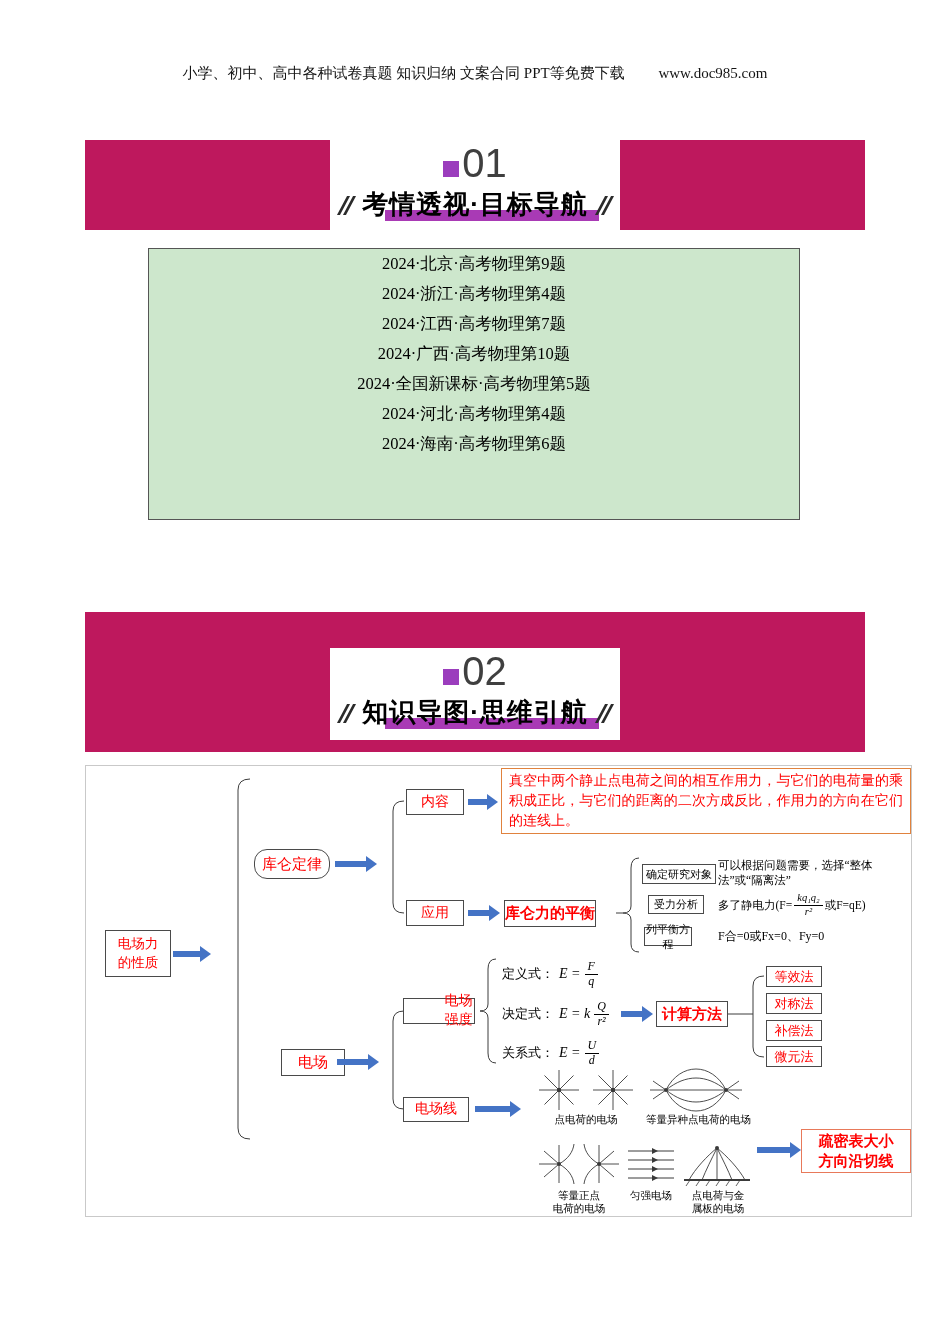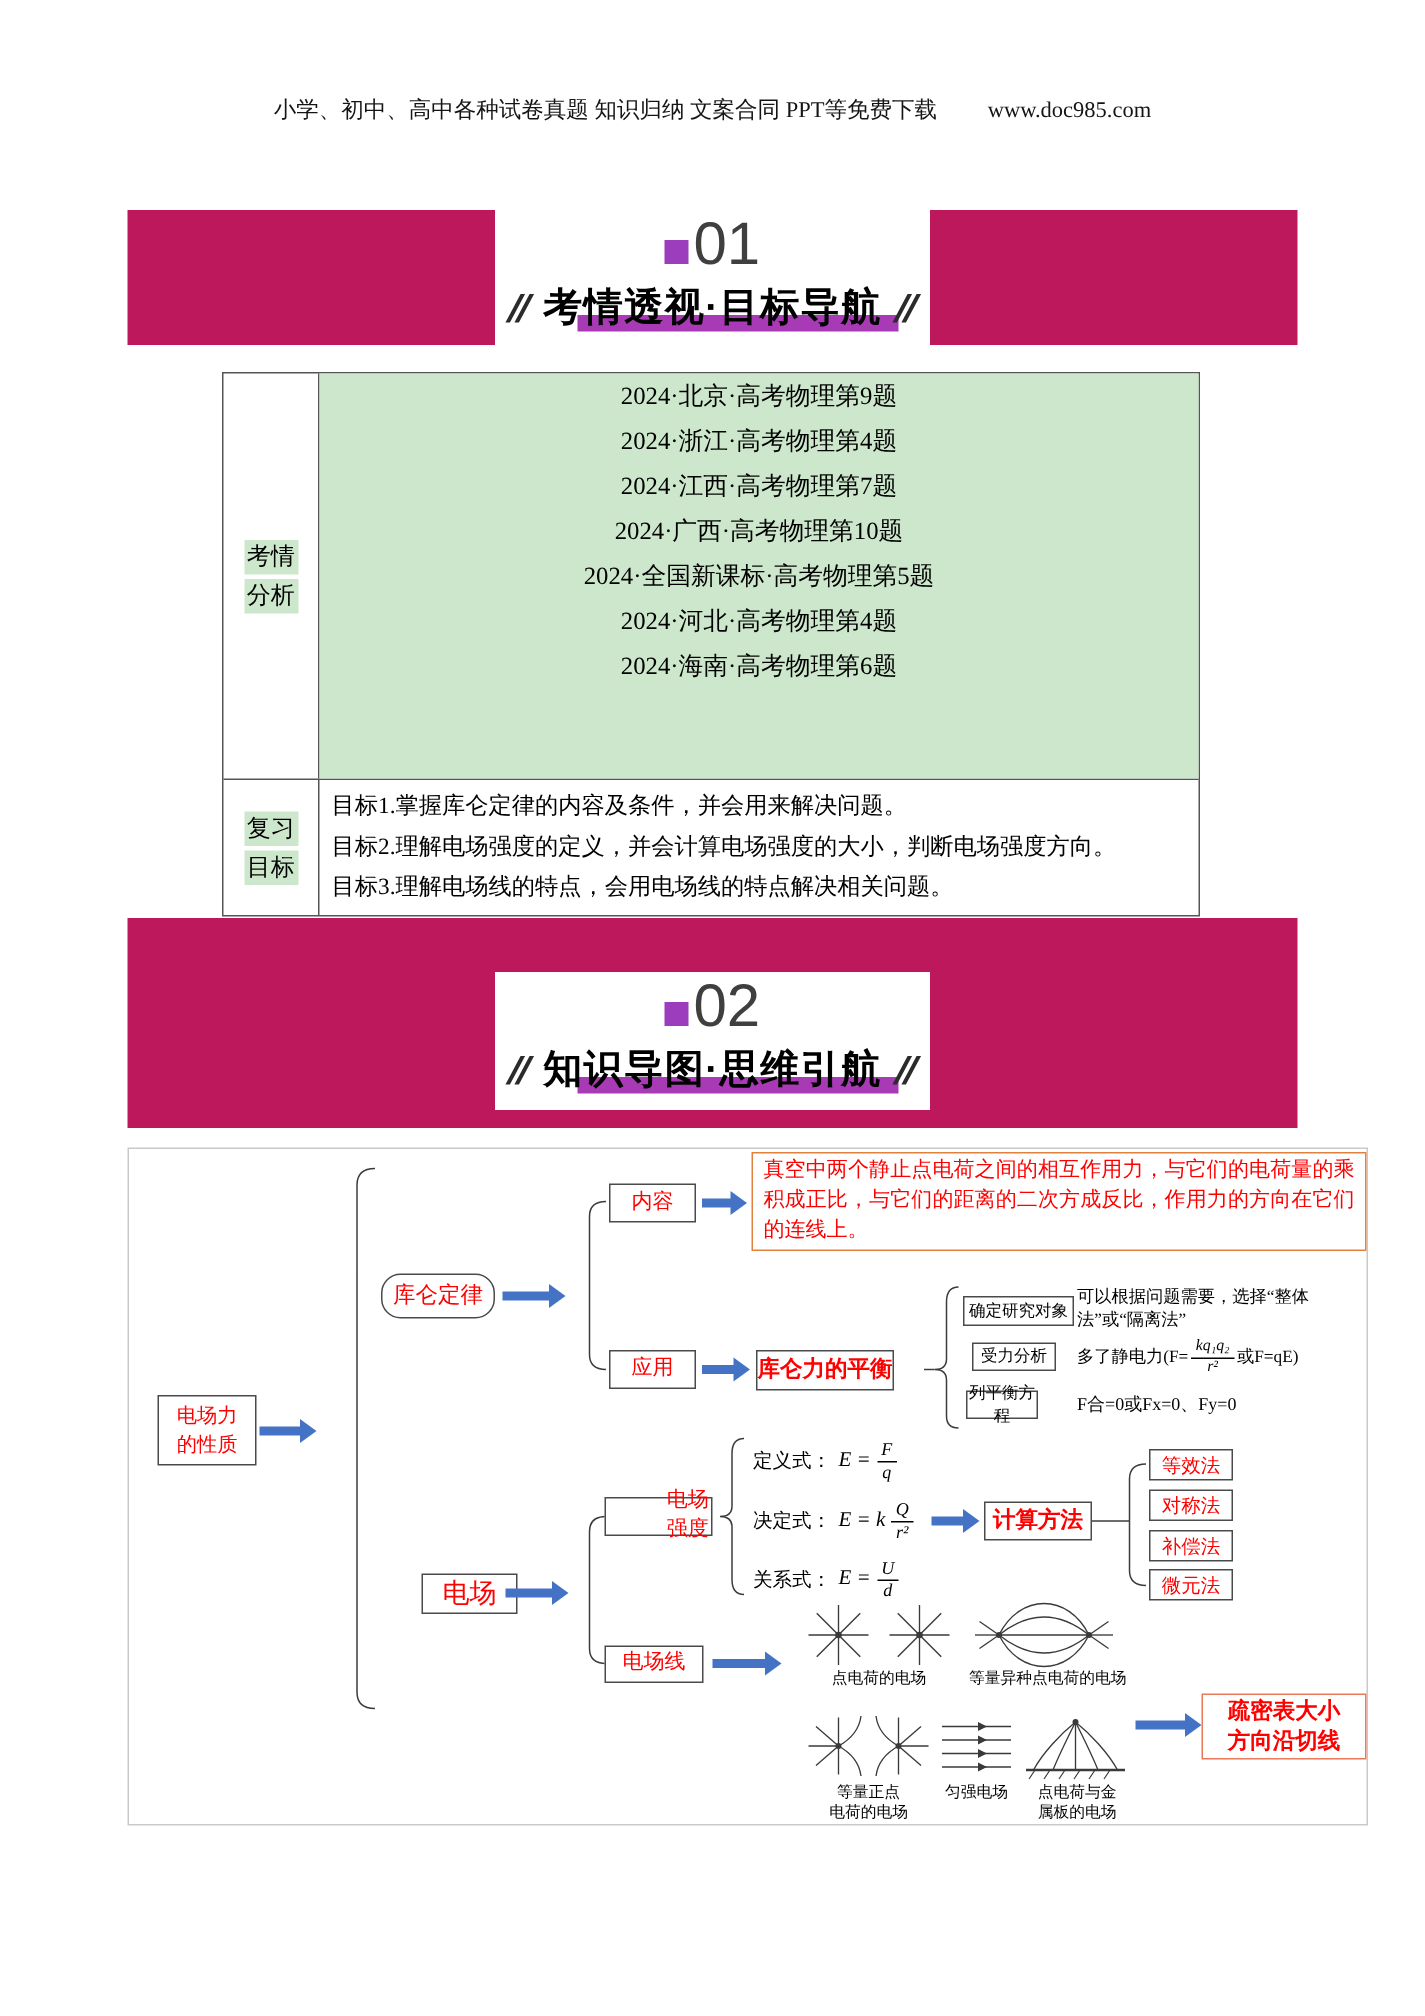--- a/index.html
+++ b/index.html
@@ -81,43 +81,28 @@
         <span class="sq"></span><span>01</span>
       </div>
       <div class="titlerow">
         <span class="slashes"><i></i><i></i></span><span class="twrap"><span class="tbar"></span><span class="ttext">考情透视·目标导航</span></span><span class="slashes"><i></i><i></i></span>
       </div>
     </div>
   </div>
 
   <div class="xtable">
     <div class="trow trow1">
-      <div class="tlabel">
-        <span>考情</span>
-        <span>分析</span>
-      </div>
       <div class="tcontent examlist">
         <div class="exam-item">2024·北京·高考物理第9题</div>
         <div class="exam-item">2024·浙江·高考物理第4题</div>
         <div class="exam-item">2024·江西·高考物理第7题</div>
         <div class="exam-item">2024·广西·高考物理第10题</div>
         <div class="exam-item">2024·全国新课标·高考物理第5题</div>
         <div class="exam-item">2024·河北·高考物理第4题</div>
         <div class="exam-item">2024·海南·高考物理第6题</div>
-      </div>
-    </div>
-    <div class="trow trow2">
-      <div class="tlabel">
-        <span>复习</span>
-        <span>目标</span>
-      </div>
-      <div class="tcontent goals">
-        <div class="goal">目标1.掌握库仑定律的内容及条件，并会用来解决问题。</div>
-        <div class="goal">目标2.理解电场强度的定义，并会计算电场强度的大小，判断电场强度方向。</div>
-        <div class="goal">目标3.理解电场线的特点，会用电场线的特点解决相关问题。</div>
       </div>
     </div>
   </div>
 
   <div class="banner b2">
     <div class="wblock">
       <div class="numrow">
         <span class="sq"></span><span>02</span>
       </div>
       <div class="titlerow">
@@ -165,21 +150,21 @@
       <span class="frac tiny">
           <span class="num">kq₁q₂</span>
           <span class="den">r²</span>
         </span>
       <span> 或F=qE)</span>
     </div>
 
     <div class="mbox blackbox" style="left:558px;top:161px;width:48px;height:19px;font-size:11px;">列平衡方程</div>
     <div class="bal-desc" style="left:632px;top:163px;font-size:12px;">F合=0或Fx=0、Fy=0</div>
 
-    <div class="mbox" style="left:195px;top:283px;width:64px;height:27px;font-size:18px;">电场</div>
+    <div class="mbox" style="left:195px;top:283px;width:64px;height:27px;font-size:15px;">电场</div>
     <div class="barrow" style="left:251px;top:288px;width:42px;"></div>
 
     <div class="mbox" style="left:317px;top:232px;width:72px;height:26px;font-size:14px;padding-left:39px;">电场强度</div>
 
     <div class="formula-row" style="top:193px;">
       <span class="fname">定义式：</span>
       <span class="fmath">E =</span>
       <span class="frac">
           <span class="num">F</span>
           <span class="den">q</span>

